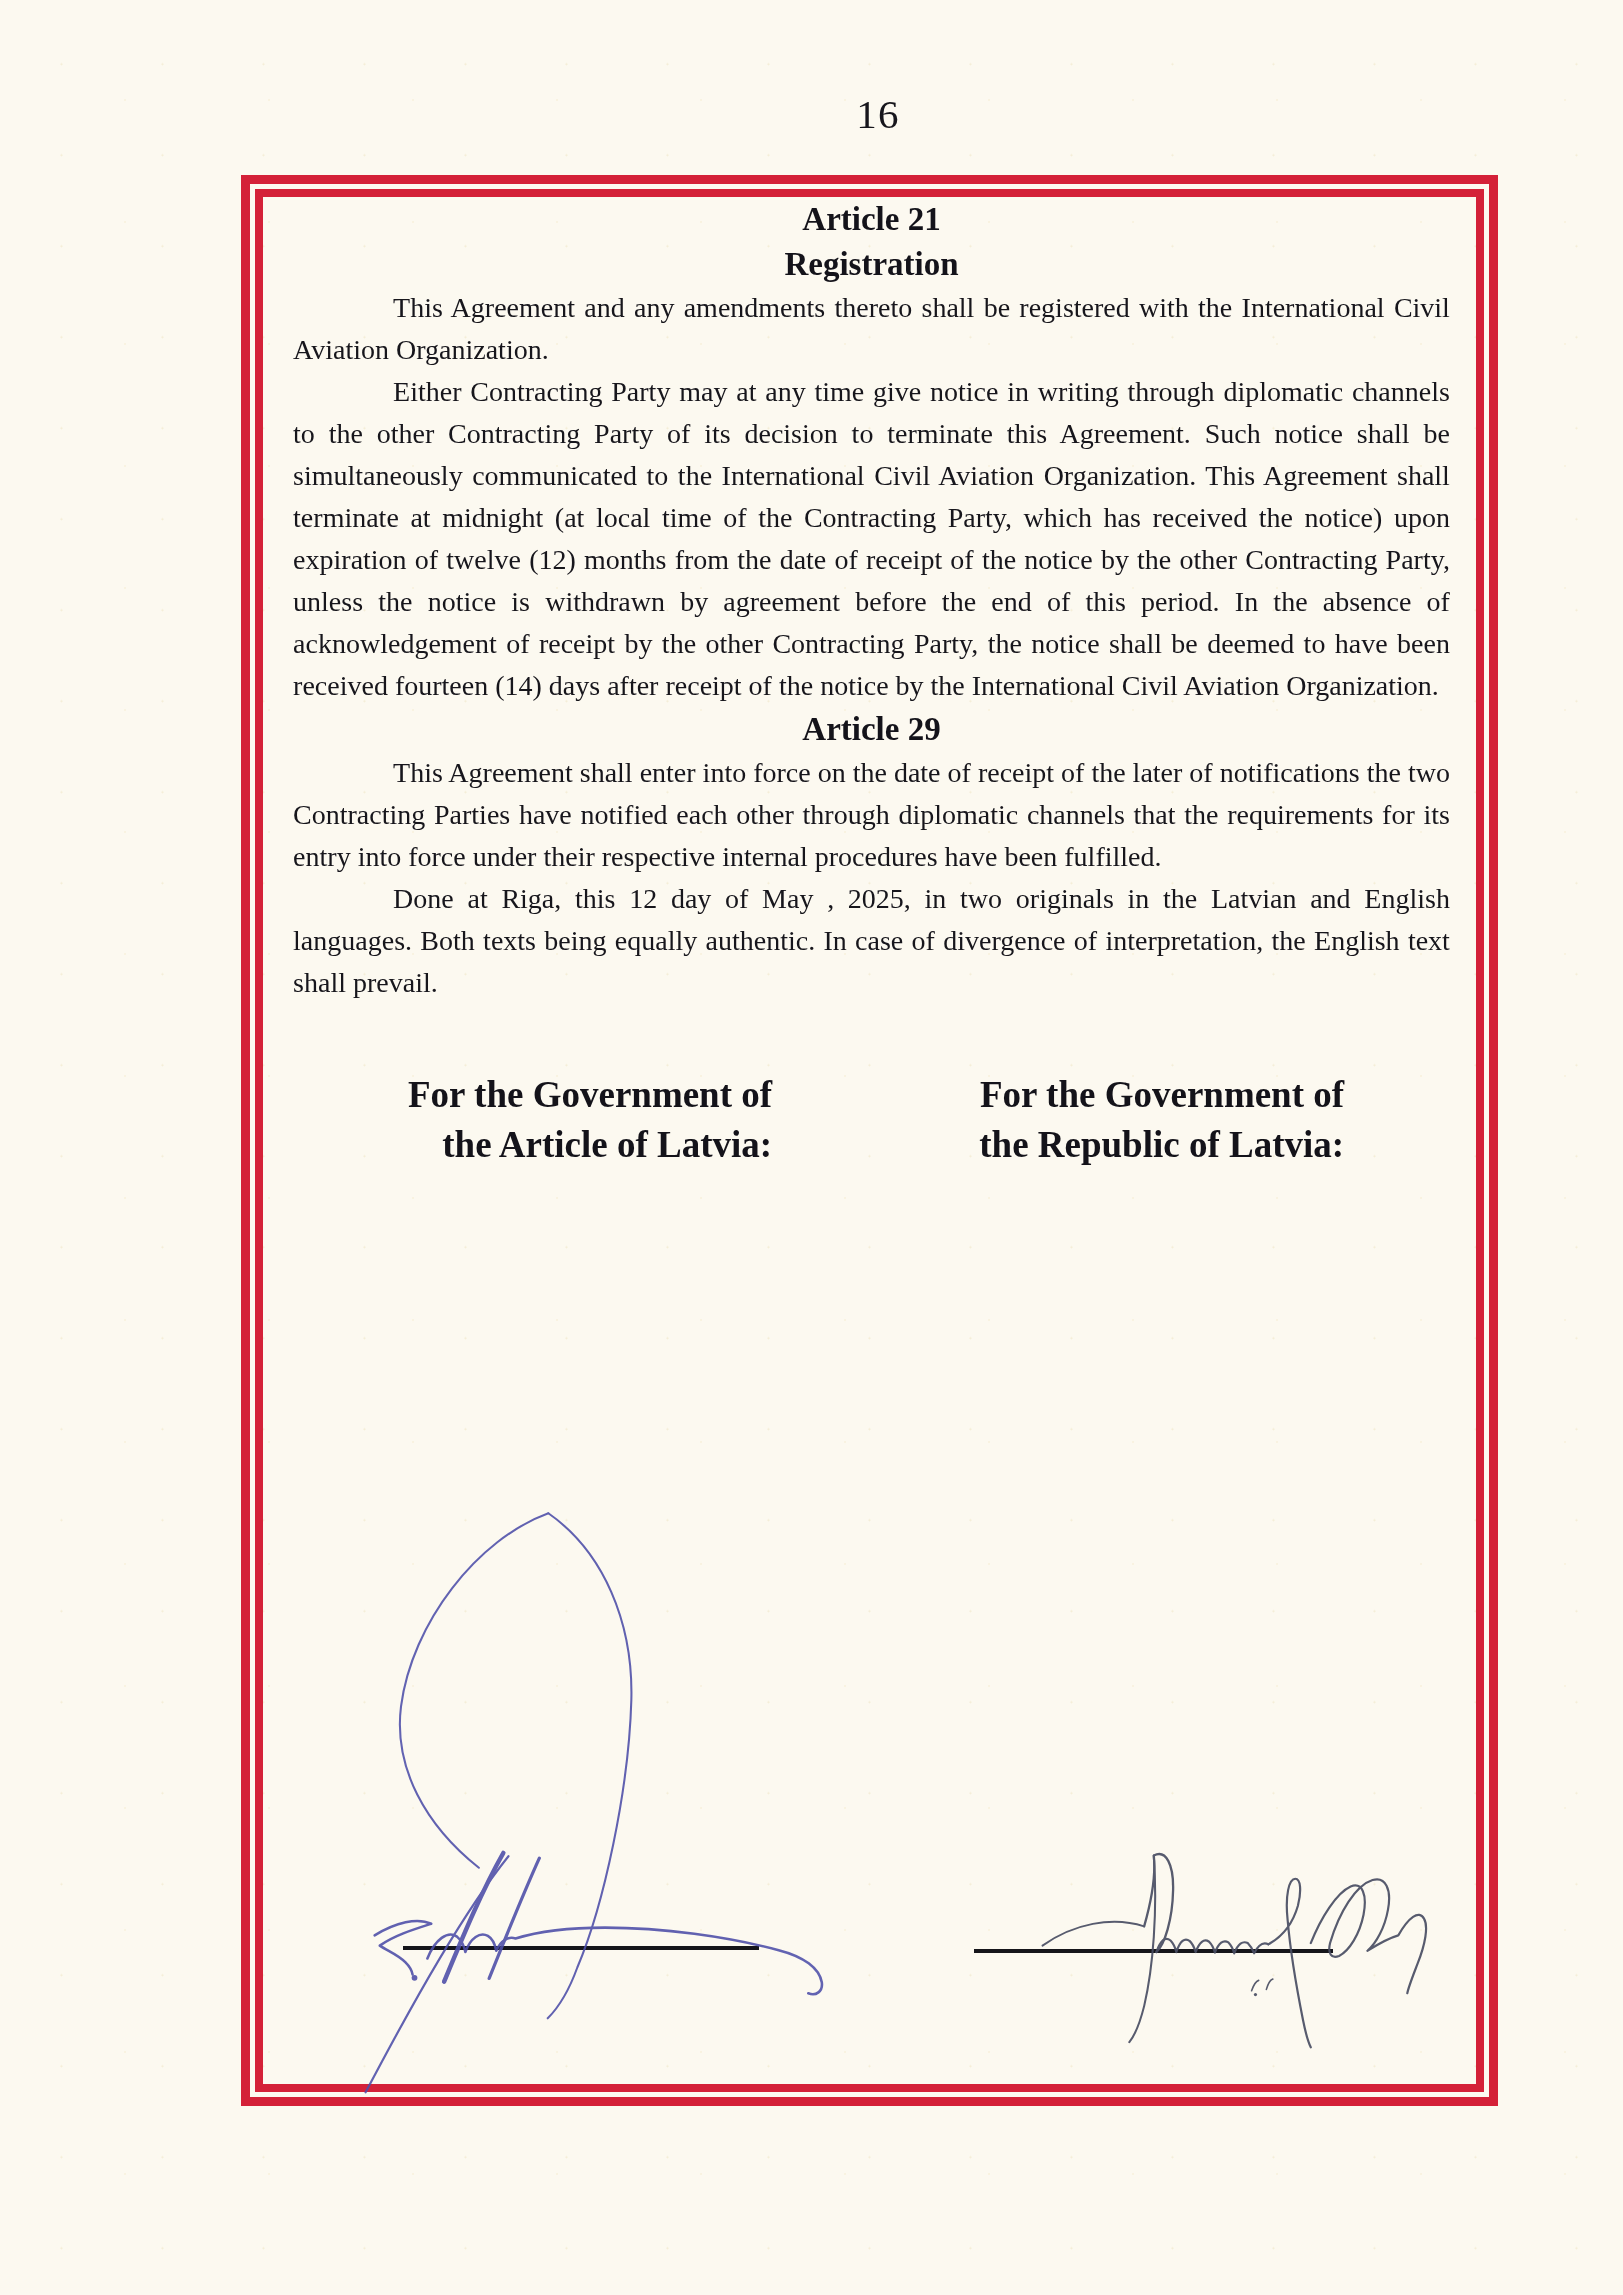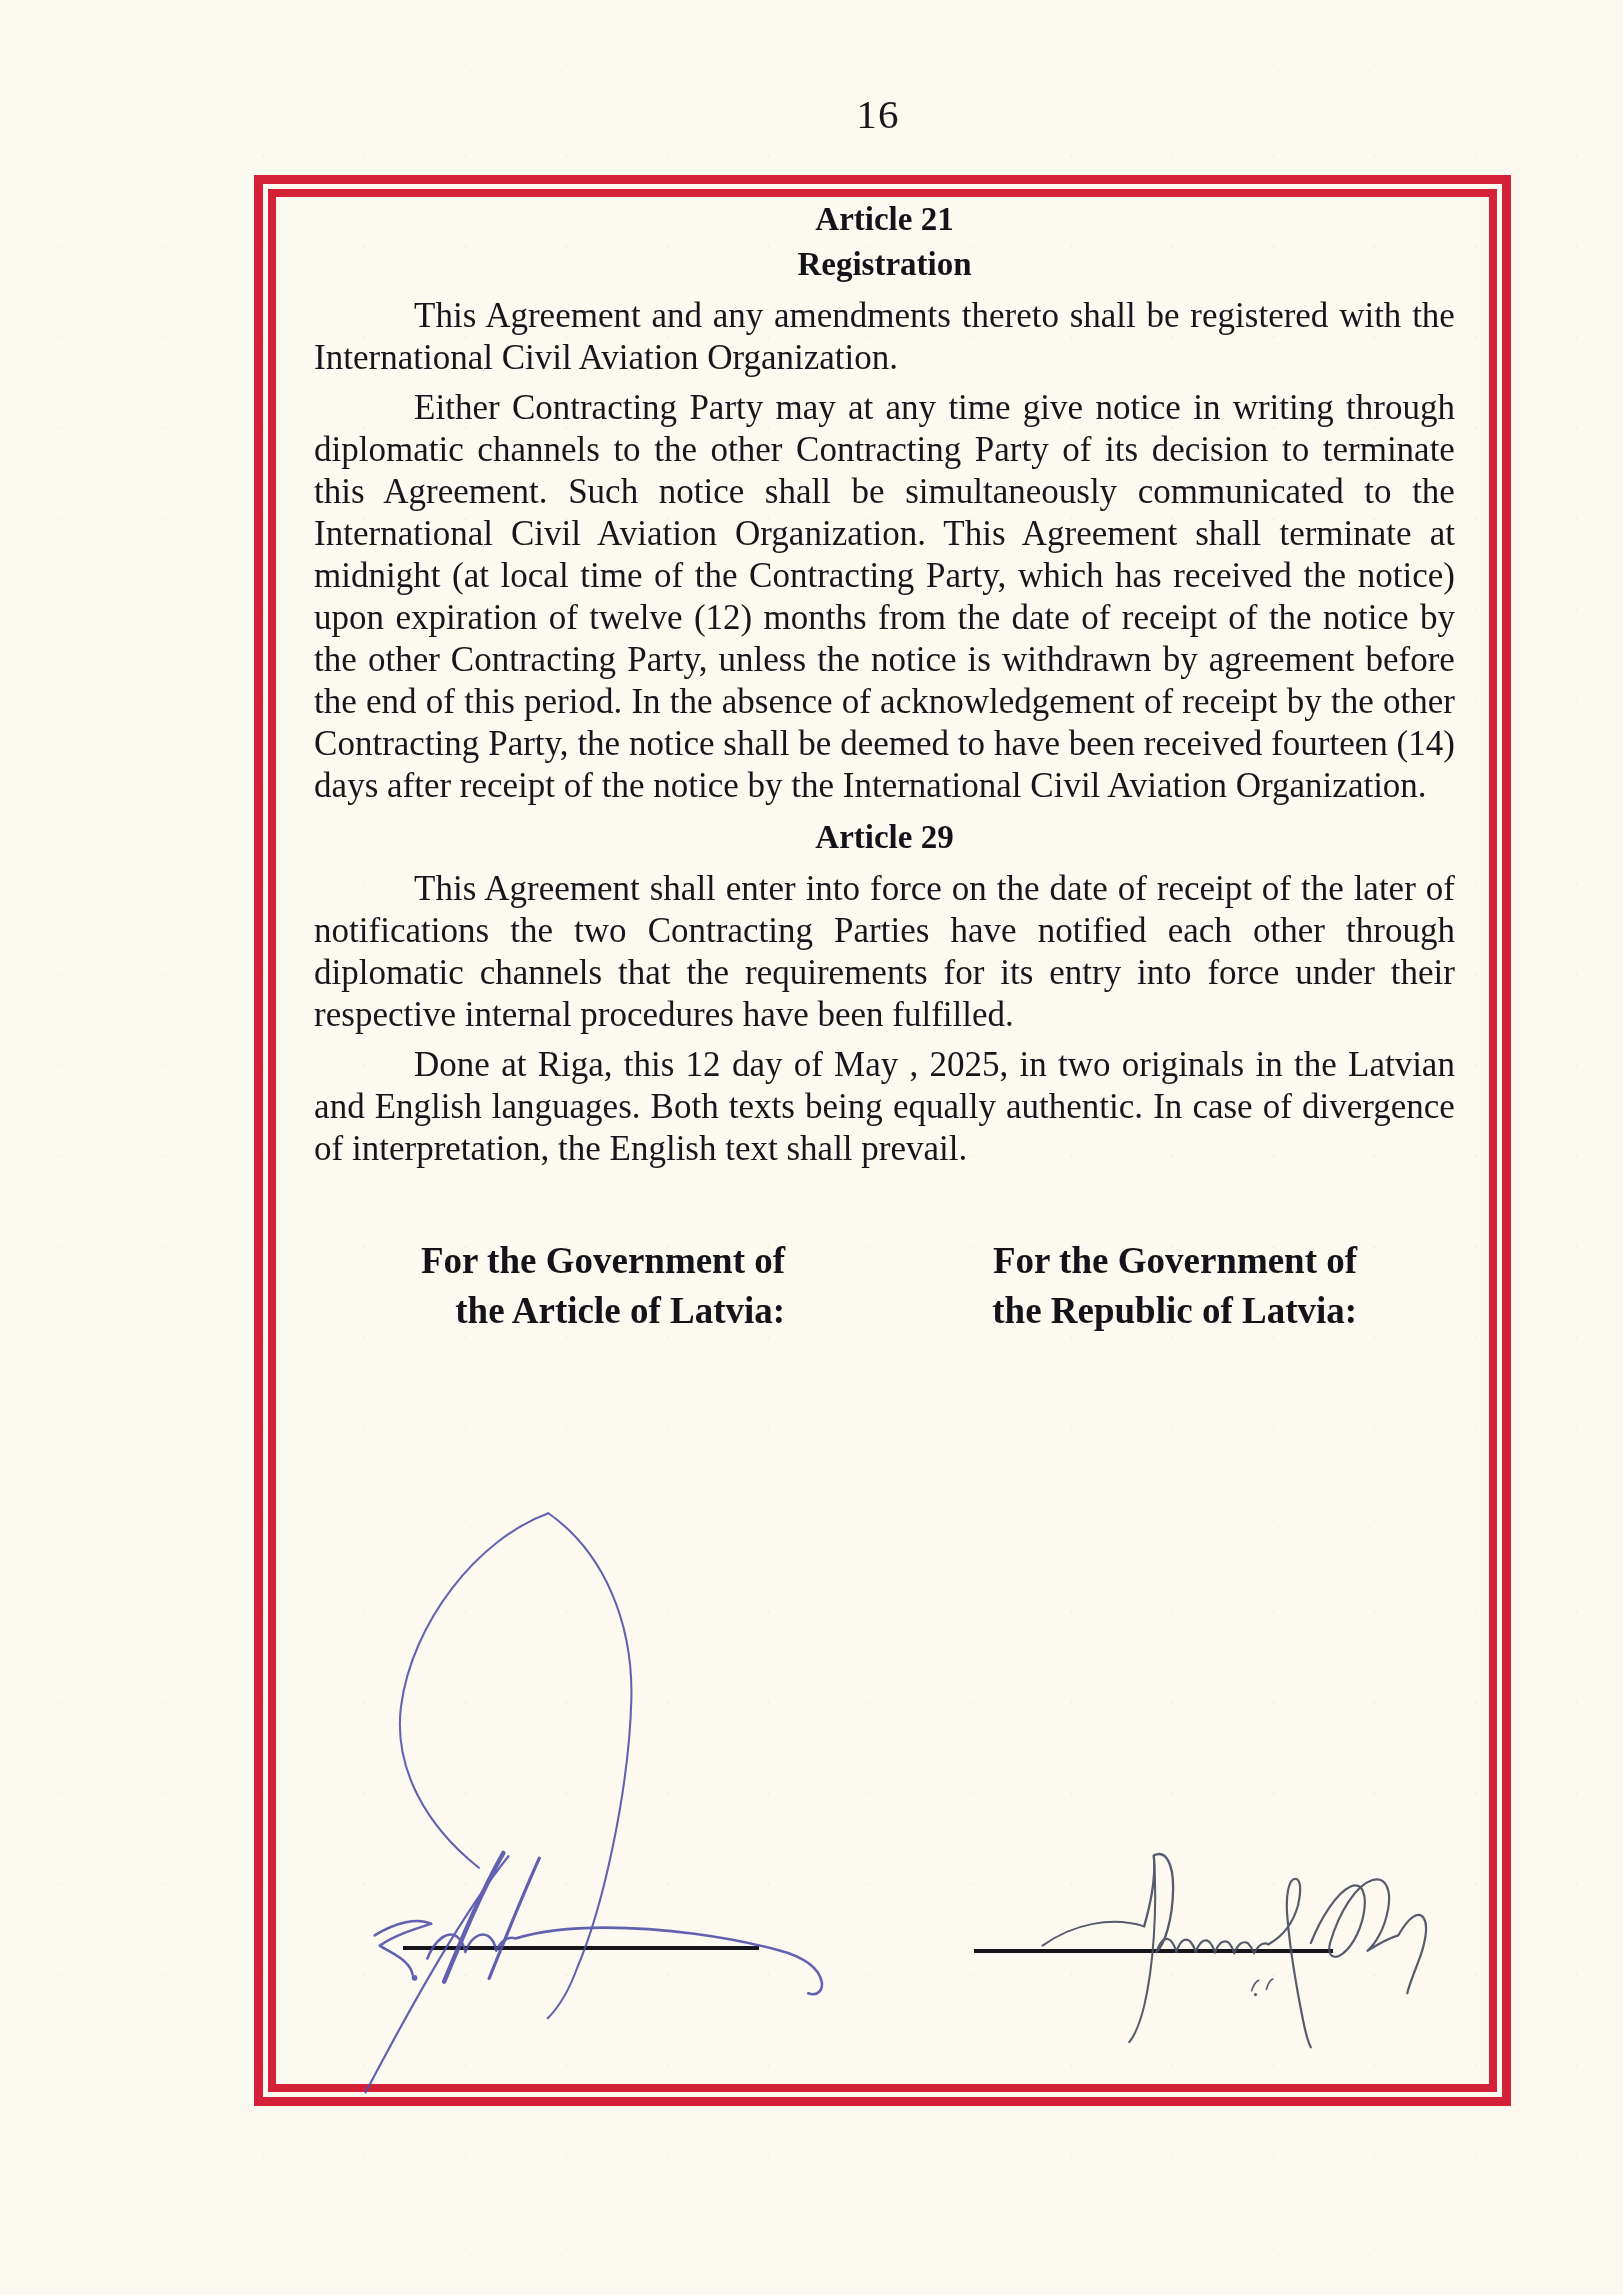--- a/index.html
+++ b/index.html
@@ -18,21 +18,21 @@
   }
   .page-number {
     position: absolute;
     top: 90px; left: 878px;
     transform: translateX(-50%);
     font-size: 41px;
     letter-spacing: 1.3px;
   }
   .frame-outer {
     position: absolute;
-    left: 254px; top: 175px;
+    left: 241px; top: 175px;
     width: 1257px; height: 1931px;
     box-sizing: border-box;
     border: 9px solid #d42138;
   }
   .frame-inner {
     position: absolute;
     left: 5.1px; top: 5.1px; right: 5.1px; bottom: 5.1px;
     box-sizing: border-box;
     border: 8.4px solid #d42138;
   }
@@ -44,22 +44,22 @@
   }
   h2.article-title {
     margin: 0;
     font-size: 33px; line-height: 45px;
     font-weight: bold;
     text-align: center;
     color: #14131a;
   }
   h2 .subtitle { display: block; }
   p.body-par {
-    margin: 8px;
-    font-size: 35px; line-height: 42px;
+    margin: 0;
+    font-size: 28px; line-height: 42px;
     text-align: justify;
     text-indent: 100px;
   }
   .mt-a21h { margin-top: 53px; }
   .mt-a21p { margin-top: 50px; }
   .mt-a22h { margin-top: 31px; }
   .mt-a22p { margin-top: 32px; }
   .mt-a23h { margin-top: 49px; }
   .mt-a23p { margin-top: 50px; }
   .mt-closing { margin-top: 45px; }

